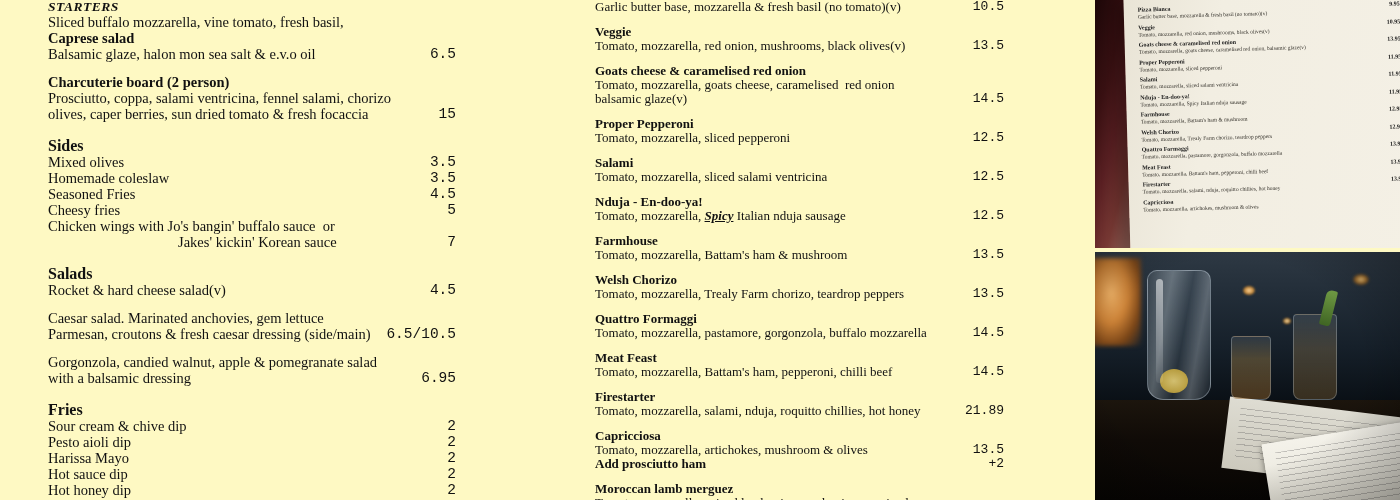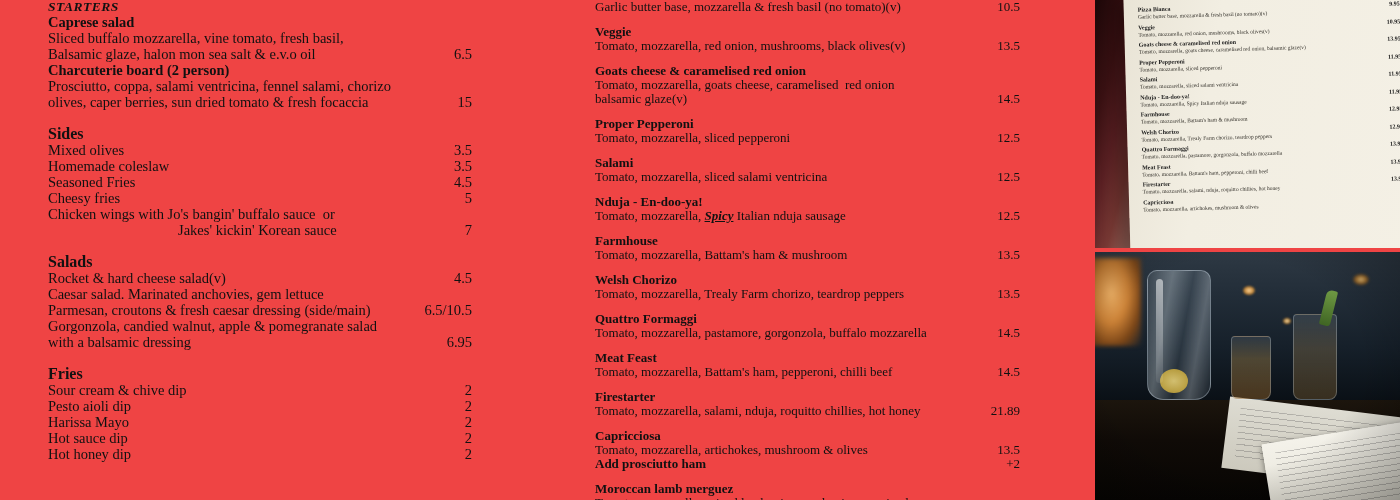--- a/index.html
+++ b/index.html
@@ -1,39 +1,39 @@
 <!DOCTYPE html>
 <html><head>
 <meta charset="utf-8">
 <style>
   html,body{margin:0;padding:0;}
   body{
     width:1400px;height:500px;overflow:hidden;background:#ffffff;
     font-family:"Liberation Serif","DejaVu Serif",serif;color:#111111;
   }
-  .page{position:relative;width:1400px;height:500px;background:#ef4444;overflow:hidden;}
+  .page{position:relative;width:1400px;height:500px;background:#fef9c3;overflow:hidden;}
 
   
   .col{position:absolute;top:0;}
   .left-col{left:48px;width:424px;}
   .mid-col{left:595px;width:425px;}
 
   .row{position:relative;white-space:nowrap;}
   .left-col .row{font-size:14.5px;line-height:16px;}
   .mid-col .row{font-size:13px;line-height:14px;}
   .t.b{font-weight:bold;}
-  .price{position:absolute;right:0;top:0;}
+  .price{position:absolute;right:16px;top:0;font-family:Liberation Mono, monospace;}
   .indent-deep{padding-left:130px;display:inline-block;}
   .spicy{font-style:italic;font-weight:bold;text-decoration:underline;}
 
   .menu-section{margin-top:15px;}
   .left-col .menu-section:first-child{margin-top:0;}
   .sec-title{font-weight:bold;font-size:16px;line-height:17px;}
   .sec-italic{font-style:italic;font-size:13.5px;line-height:14px;letter-spacing:0.5px;}
-  .item + .item{}
+  .item + .item{margin-top:12px;}
   .mid-col .item + .item{margin-top:11px;}
 
   
   .photo{position:absolute;left:1095px;width:305px;overflow:hidden;}
   .photo-menu{
     top:0;height:248px;
     background:linear-gradient(105deg,#1c0708 0%,#3a1113 9%,#5a2023 15%,#7a3a35 21%,#a8766a 27%,#cfc4b4 35%,#efece2 48%,#f0ece2 100%);
   }
   .menu-card{
     position:absolute;left:32px;top:-5px;width:286px;height:262px;
@@ -117,22 +117,22 @@
 </style>
 </head>
 <body>
 
 <div class="page">
 
   <div class="col left-col" id="left-col">
       <section class="menu-section">
         <div class="sec-title sec-italic">STARTERS</div>
         <div class="item">
+          <div class="row"><span class="t">Sliced buffalo mozzarella, vine tomato, fresh basil,</span></div>
           <div class="row"><span class="t b">Caprese salad</span></div>
-          <div class="row"><span class="t">Sliced buffalo mozzarella, vine tomato, fresh basil,</span></div>
           <div class="row"><span class="t">Balsamic glaze, halon mon sea salt &amp; e.v.o oil</span><span class="price">6.5</span></div>
         </div>
         <div class="item">
           <div class="row"><span class="t b">Charcuterie board (2 person)</span></div>
           <div class="row"><span class="t">Prosciutto, coppa, salami ventricina, fennel salami, chorizo</span></div>
           <div class="row"><span class="t">olives, caper berries, sun dried tomato &amp; fresh focaccia</span><span class="price">15</span></div>
         </div>
       </section>
       <section class="menu-section">
         <div class="sec-title">Sides</div>

